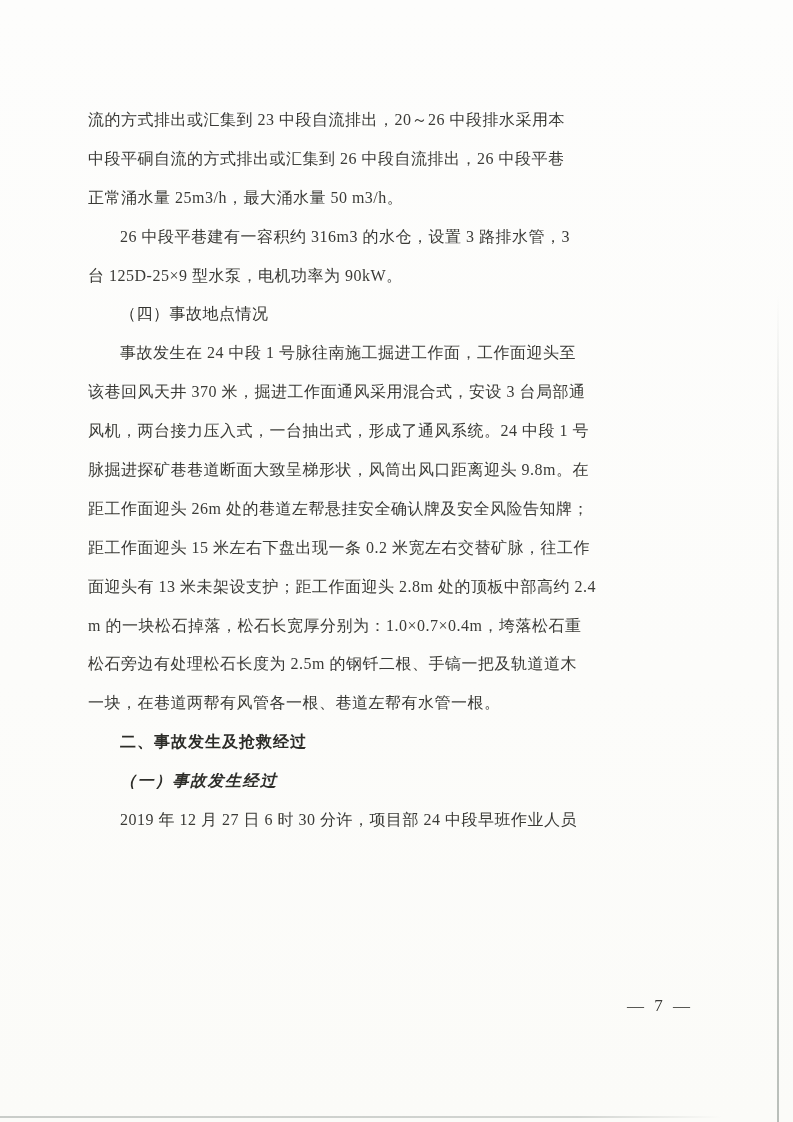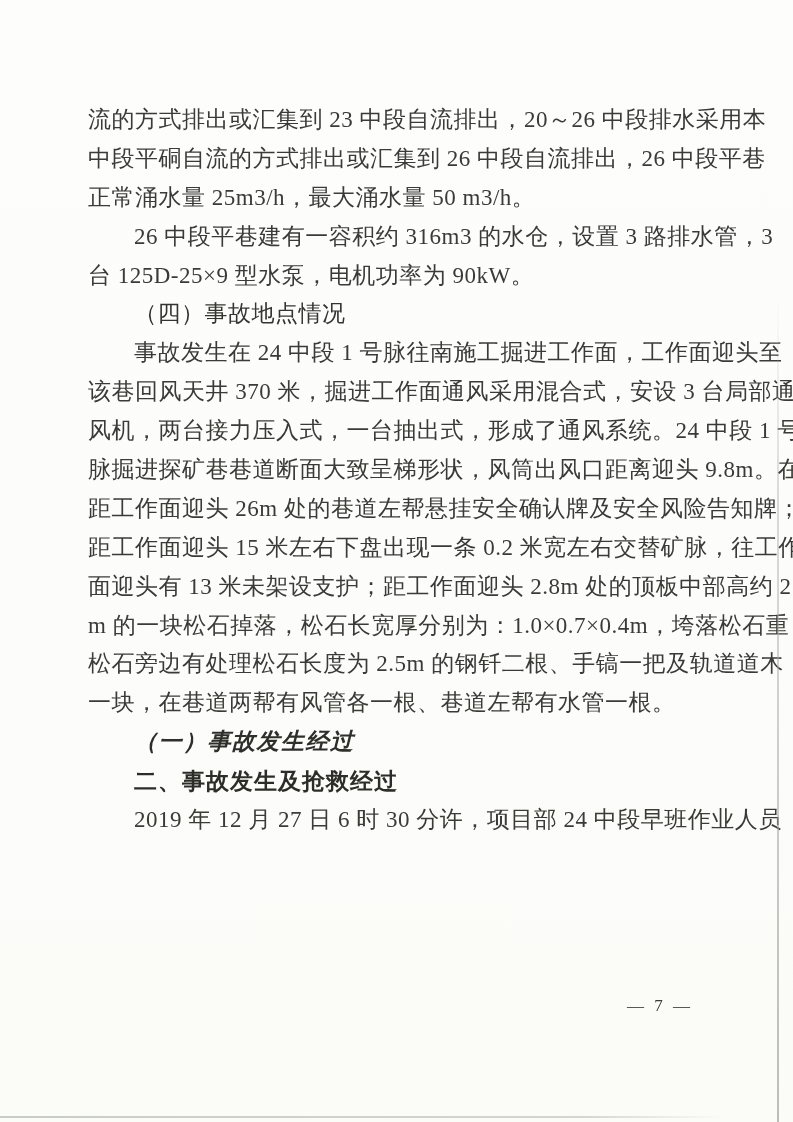--- a/index.html
+++ b/index.html
@@ -29,21 +29,21 @@
     left: 0; bottom: 4px;
     width: 722px; height: 2px;
     background: linear-gradient(90deg, rgba(160,166,162,0.55) 0%, rgba(160,166,162,0.45) 80%, rgba(160,166,162,0) 100%);
   }
   .doc-body {
     position: absolute;
     left: 88px;
     top: 101px;
     width: 628px;
     color: #3a3a36;
-    font-size: 23px;
+    font-size: 16px;
     letter-spacing: 0.5px;
   }
   .para { margin: 0; }
   .line {
     height: 38.9px;
     line-height: 38.9px;
     white-space: nowrap;
     overflow: visible;
   }
   .para.indent .line:first-child { text-indent: 2em; }
@@ -93,25 +93,25 @@
         <div class="line">脉掘进探矿巷巷道断面大致呈梯形状，风筒出风口距离迎头 9.8m。在</div>
         <div class="line">距工作面迎头 26m 处的巷道左帮悬挂安全确认牌及安全风险告知牌；</div>
         <div class="line">距工作面迎头 15 米左右下盘出现一条 0.2 米宽左右交替矿脉，往工作</div>
         <div class="line">面迎头有 13 米未架设支护；距工作面迎头 2.8m 处的顶板中部高约 2.4</div>
         <div class="line">m 的一块松石掉落，松石长宽厚分别为：1.0×0.7×0.4m，垮落松石重</div>
         <div class="line">松石旁边有处理松石长度为 2.5m 的钢钎二根、手镐一把及轨道道木</div>
         <div class="line">一块，在巷道两帮有风管各一根、巷道左帮有水管一根。</div>
       </div>
       <div class="para body indent">
       </div>
+      <div class="para heading-bold indent">
+        <div class="line">二、事故发生及抢救经过</div>
+      </div>
       <div class="para heading-kai indent">
         <div class="line">（一）事故发生经过</div>
-      </div>
-      <div class="para heading-bold indent">
-        <div class="line">二、事故发生及抢救经过</div>
       </div>
       <div class="para body indent">
         <div class="line">2019 年 12 月 27 日 6 时 30 分许，项目部 24 中段早班作业人员</div>
       </div>
     </div>
   <div class="page-footer">— 7 —</div>
   <div class="edge-right"></div>
   <div class="edge-bottom"></div>
 </div>
 

